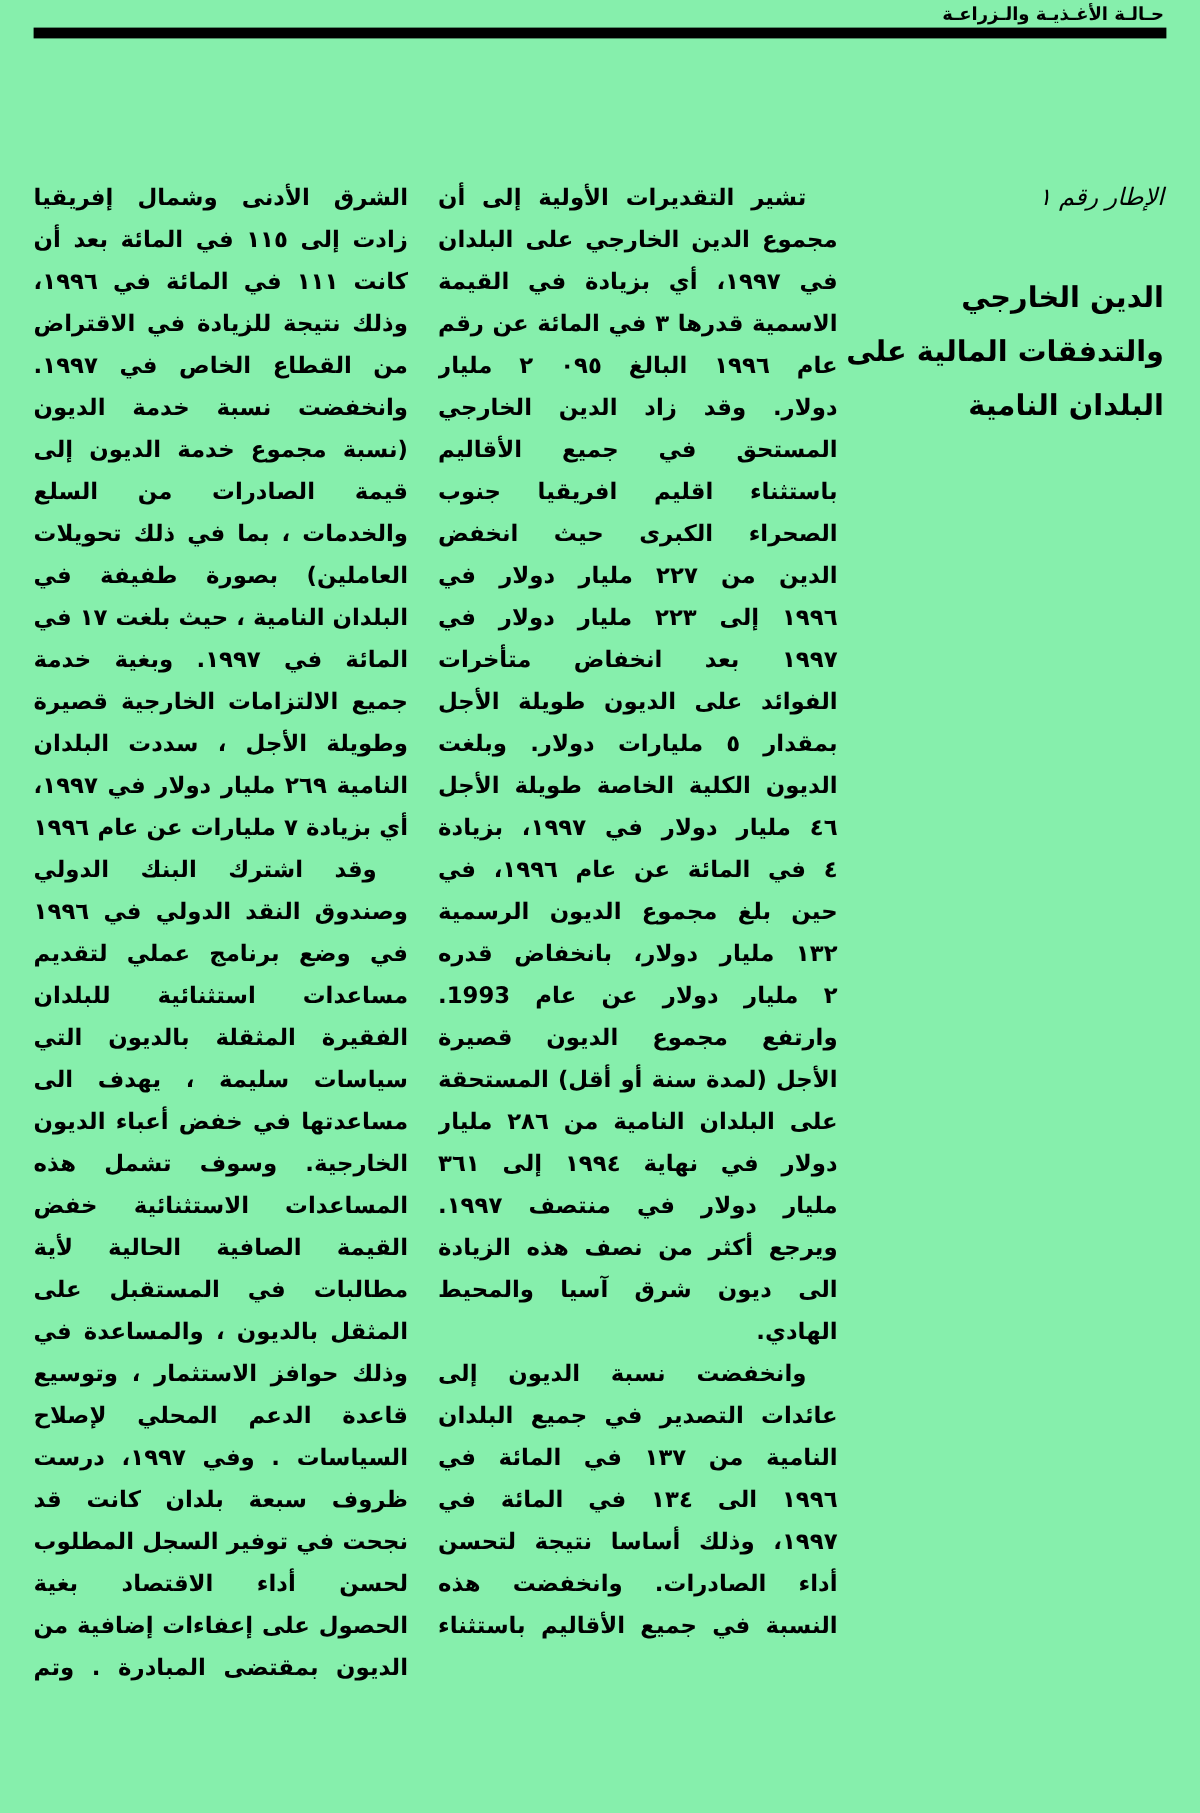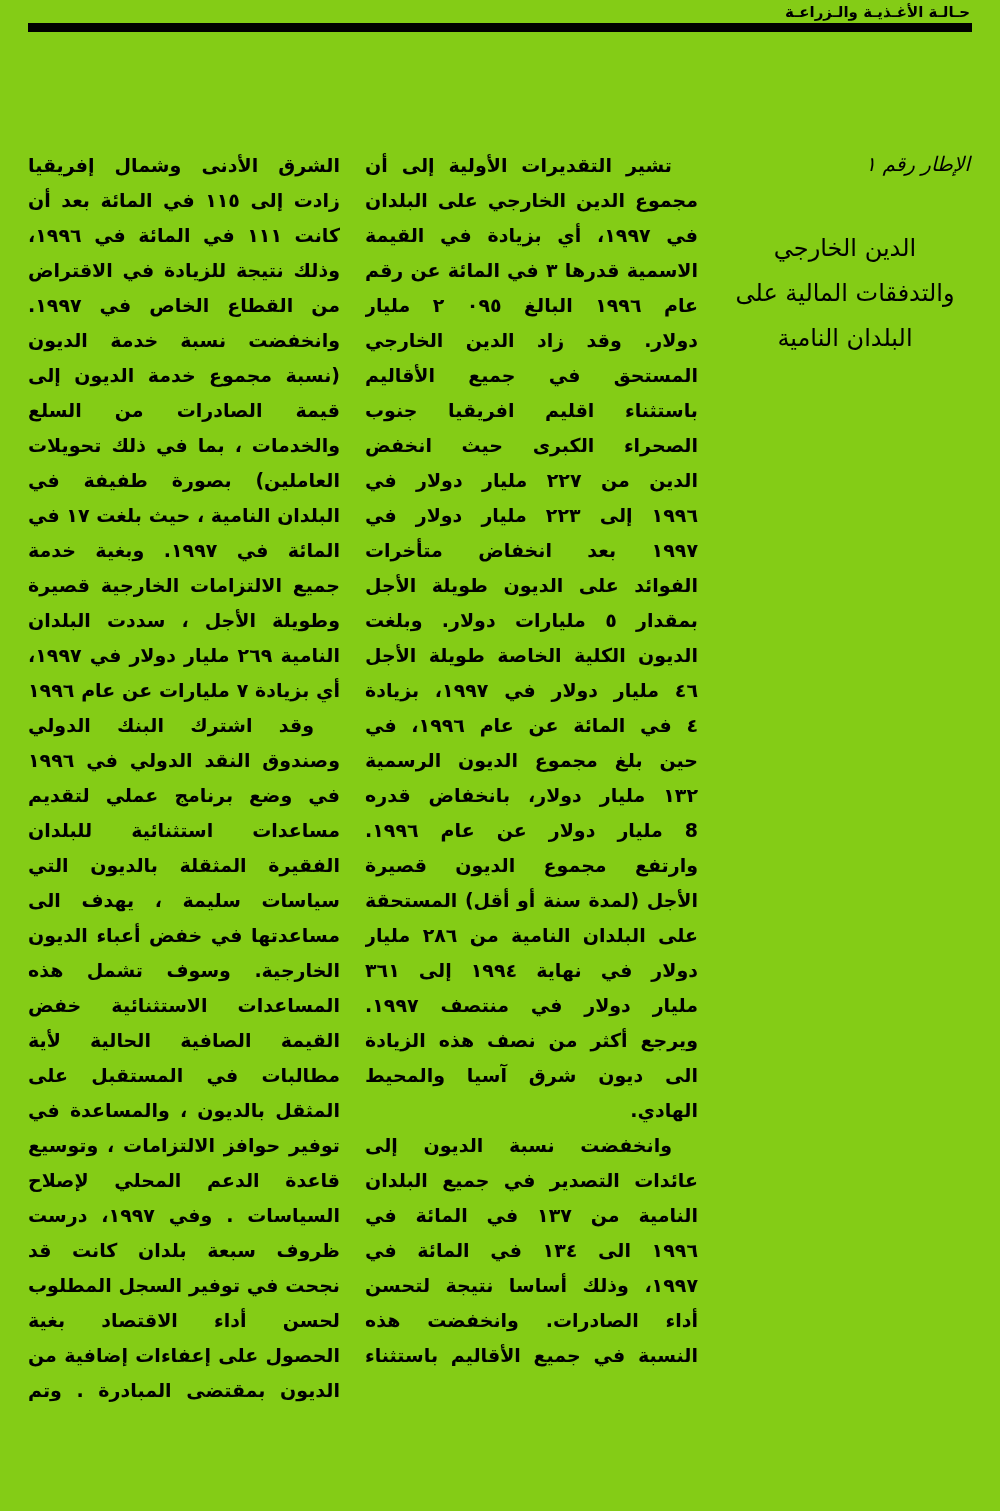--- a/index.html
+++ b/index.html
@@ -2,42 +2,42 @@
 <html lang="ar" dir="rtl"><head>
 <meta charset="utf-8">
 <style>
   html,body{margin:0;padding:0;}
   body{
     width:1000px;height:1511px;position:relative;
     background:#ffffff;color:#000000;
     font-family:"DejaVu Sans", sans-serif;
     overflow:hidden;
   }
-  .page{position:absolute;inset:0;background:#84cc16;}
+  .page{position:absolute;inset:0;background:#86efac;}
   .header-title{
     position:absolute;top:3px;right:30px;
     font-size:15px;font-weight:bold;
     direction:rtl;white-space:nowrap;
   }
   .header-rule{
     position:absolute;top:23px;left:28px;width:944px;height:9px;
     background:#000000;
   }
   .box-label{
     position:absolute;top:152px;right:30px;
     font-size:20px;font-weight:normal;font-style:italic;
     direction:rtl;white-space:nowrap;
   }
   .box-title{
     position:absolute;top:226px;right:30px;width:250px;
     direction:rtl;text-align:right;
   }
   .title-line{
-    font-size:24px;font-weight:normal;line-height:45px;
-    white-space:nowrap;letter-spacing:0.5px;text-align:center;
+    font-size:24px;font-weight:bold;line-height:45px;
+    white-space:nowrap;letter-spacing:0.5px;
   }
   .col{
     position:absolute;top:148px;
     direction:rtl;font-weight:bold;font-size:19px;
   }
   .col-start{left:365px;width:333px;}
   .col-cont{left:28px;width:312px;}
   .line{
     height:35px;line-height:35px;
     text-align:justify;text-align-last:justify;
@@ -82,21 +82,21 @@
       <div class="line">الدين من ٢٢٧ مليار دولار في</div>
       <div class="line">١٩٩٦ إلى ٢٢٣ مليار دولار في</div>
       <div class="line">١٩٩٧ بعد انخفاض متأخرات</div>
       <div class="line">الفوائد على الديون طويلة الأجل</div>
       <div class="line">بمقدار ٥ مليارات دولار. وبلغت</div>
       <div class="line">الديون الكلية الخاصة طويلة الأجل</div>
       <div class="line">٤٦ مليار دولار في ١٩٩٧، بزيادة</div>
       <div class="line">٤ في المائة عن عام ١٩٩٦، في</div>
       <div class="line">حين بلغ مجموع الديون الرسمية</div>
       <div class="line">١٣٢ مليار دولار، بانخفاض قدره</div>
-      <div class="line">8 مليار دولار عن عام ١٩٩٦.</div>
+      <div class="line">٢ مليار دولار عن عام 1993.</div>
       <div class="line">وارتفع مجموع الديون قصيرة</div>
       <div class="line">الأجل (لمدة سنة أو أقل) المستحقة</div>
       <div class="line">على البلدان النامية من ٢٨٦ مليار</div>
       <div class="line">دولار في نهاية ١٩٩٤ إلى ٣٦١</div>
       <div class="line">مليار دولار في منتصف ١٩٩٧.</div>
       <div class="line">ويرجع أكثر من نصف هذه الزيادة</div>
       <div class="line">الى ديون شرق آسيا والمحيط</div>
       <div class="line end">الهادي.</div>
       <div class="line indent">وانخفضت نسبة الديون إلى</div>
       <div class="line">عائدات التصدير في جميع البلدان</div>
@@ -130,21 +130,21 @@
       <div class="line">في وضع برنامج عملي لتقديم</div>
       <div class="line">مساعدات استثنائية للبلدان</div>
       <div class="line">الفقيرة المثقلة بالديون التي تطبق</div>
       <div class="line">سياسات سليمة ، يهدف الى</div>
       <div class="line">مساعدتها في خفض أعباء الديون</div>
       <div class="line">الخارجية. وسوف تشمل هذه</div>
       <div class="line">المساعدات الاستثنائية خفض</div>
       <div class="line">القيمة الصافية الحالية لأية</div>
       <div class="line">مطالبات في المستقبل على النقد</div>
       <div class="line">المثقل بالديون ، والمساعدة في</div>
-      <div class="line">توفير حوافز الالتزامات ، وتوسيع</div>
+      <div class="line">وذلك حوافز الاستثمار ، وتوسيع</div>
       <div class="line">قاعدة الدعم المحلي لإصلاح</div>
       <div class="line">السياسات . وفي ١٩٩٧، درست</div>
       <div class="line">ظروف سبعة بلدان كانت قد</div>
       <div class="line">نجحت في توفير السجل المطلوب</div>
       <div class="line">لحسن أداء الاقتصاد بغية</div>
       <div class="line">الحصول على إعفاءات إضافية من</div>
       <div class="line">الديون بمقتضى المبادرة . وتم</div>
     </div>
 
   <div class="page-number">٥٤</div>

